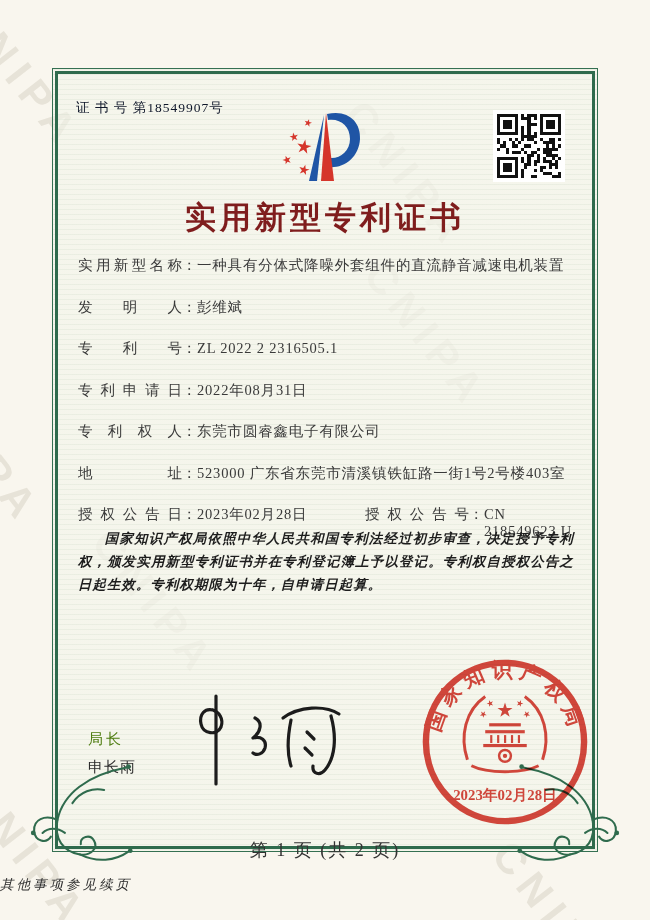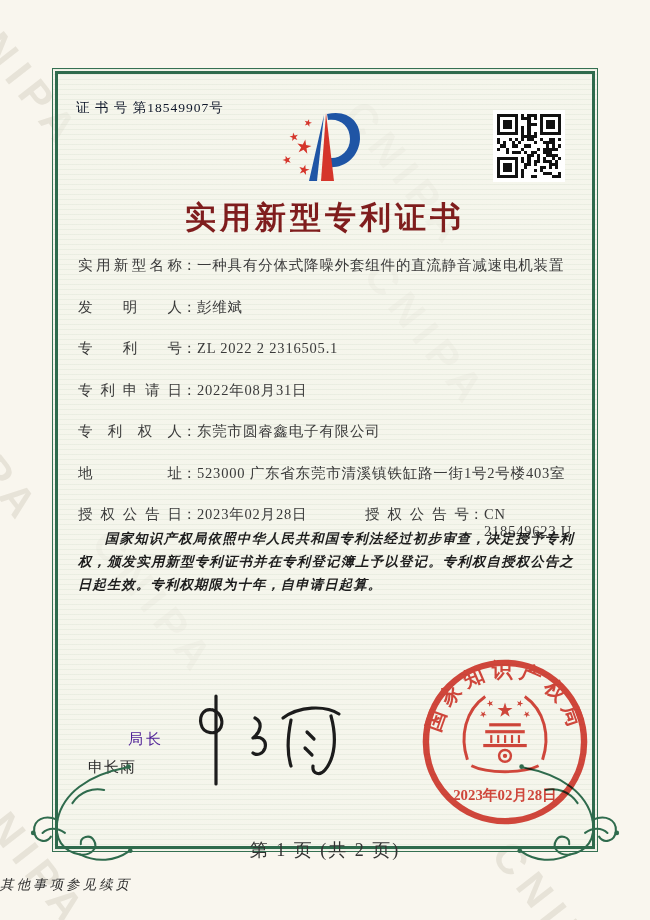--- a/index.html
+++ b/index.html
@@ -55,21 +55,21 @@
   }
   .fcolon{flex:none;width:15px;}
   .fvalue{flex:1;letter-spacing:0.8px;}
   .fvalue.fixed{flex:none;width:168px;}
   .paras{
     position:absolute;z-index:3;left:78px;top:527px;width:496px;
     font-size:13.4px;line-height:23px;letter-spacing:1.1px;color:#1d1d1d;
     font-style:italic;text-align:justify;font-weight:bold;
   }
   .paras p{margin:0 0 9px 0;text-indent:2em;}
-  .director-label{position:absolute;z-index:3;left:88px;top:730px;font-size:15px;letter-spacing:3px;color:#4c1d95;margin-left:40px;}
+  .director-label{position:absolute;z-index:3;left:88px;top:730px;font-size:15px;letter-spacing:3px;color:#4d7c0f;}
   .director-name{position:absolute;z-index:3;left:88px;top:758px;font-size:15px;letter-spacing:1px;color:#2b2b2b;}
   .signature{position:absolute;z-index:3;left:182px;top:692px;width:172px;height:100px;}
   .seal{position:absolute;z-index:5;left:418px;top:655px;width:174px;height:174px;opacity:0.9;mix-blend-mode:multiply;}
   .page-num{
     position:absolute;z-index:3;left:52px;top:838px;width:546px;text-align:center;
     font-size:18px;letter-spacing:2px;color:#333;
   }
   .cont-note{
     position:absolute;z-index:3;left:0;top:876px;width:650px;text-align:left;
     font-size:13.5px;letter-spacing:3px;color:#2e2e2e;font-style:italic;

